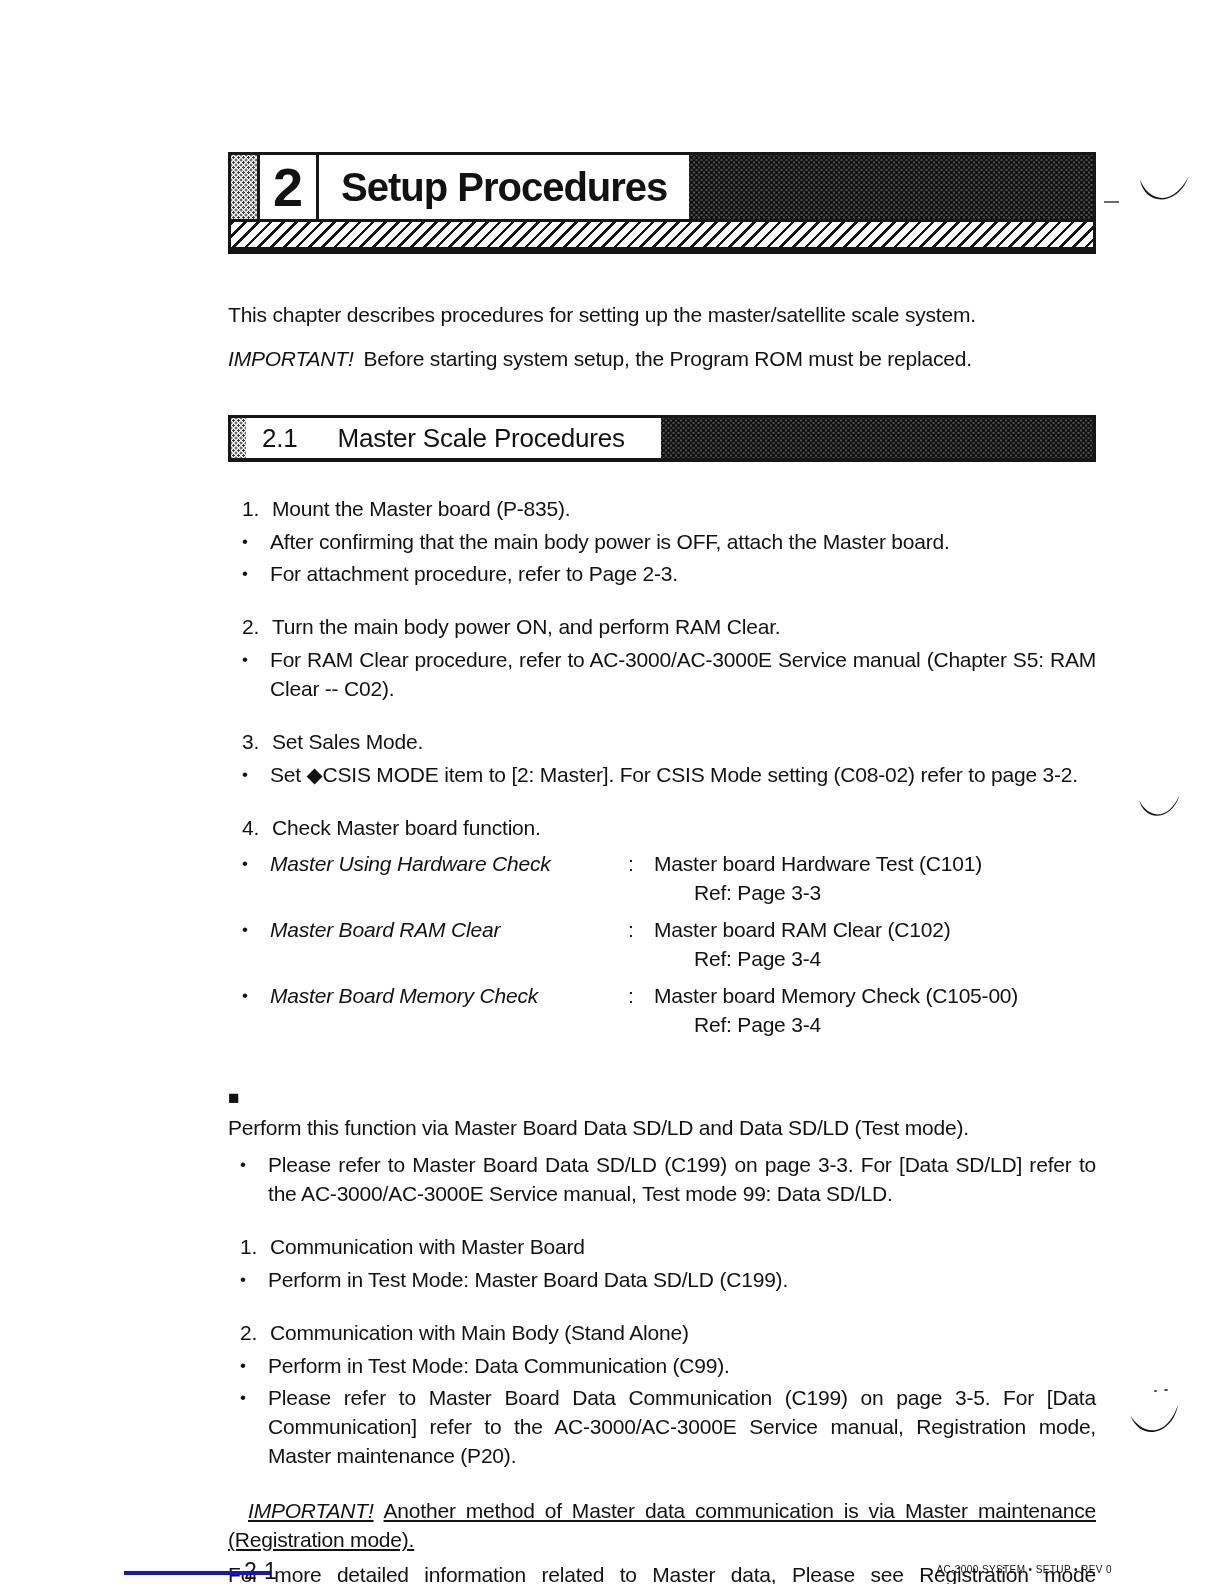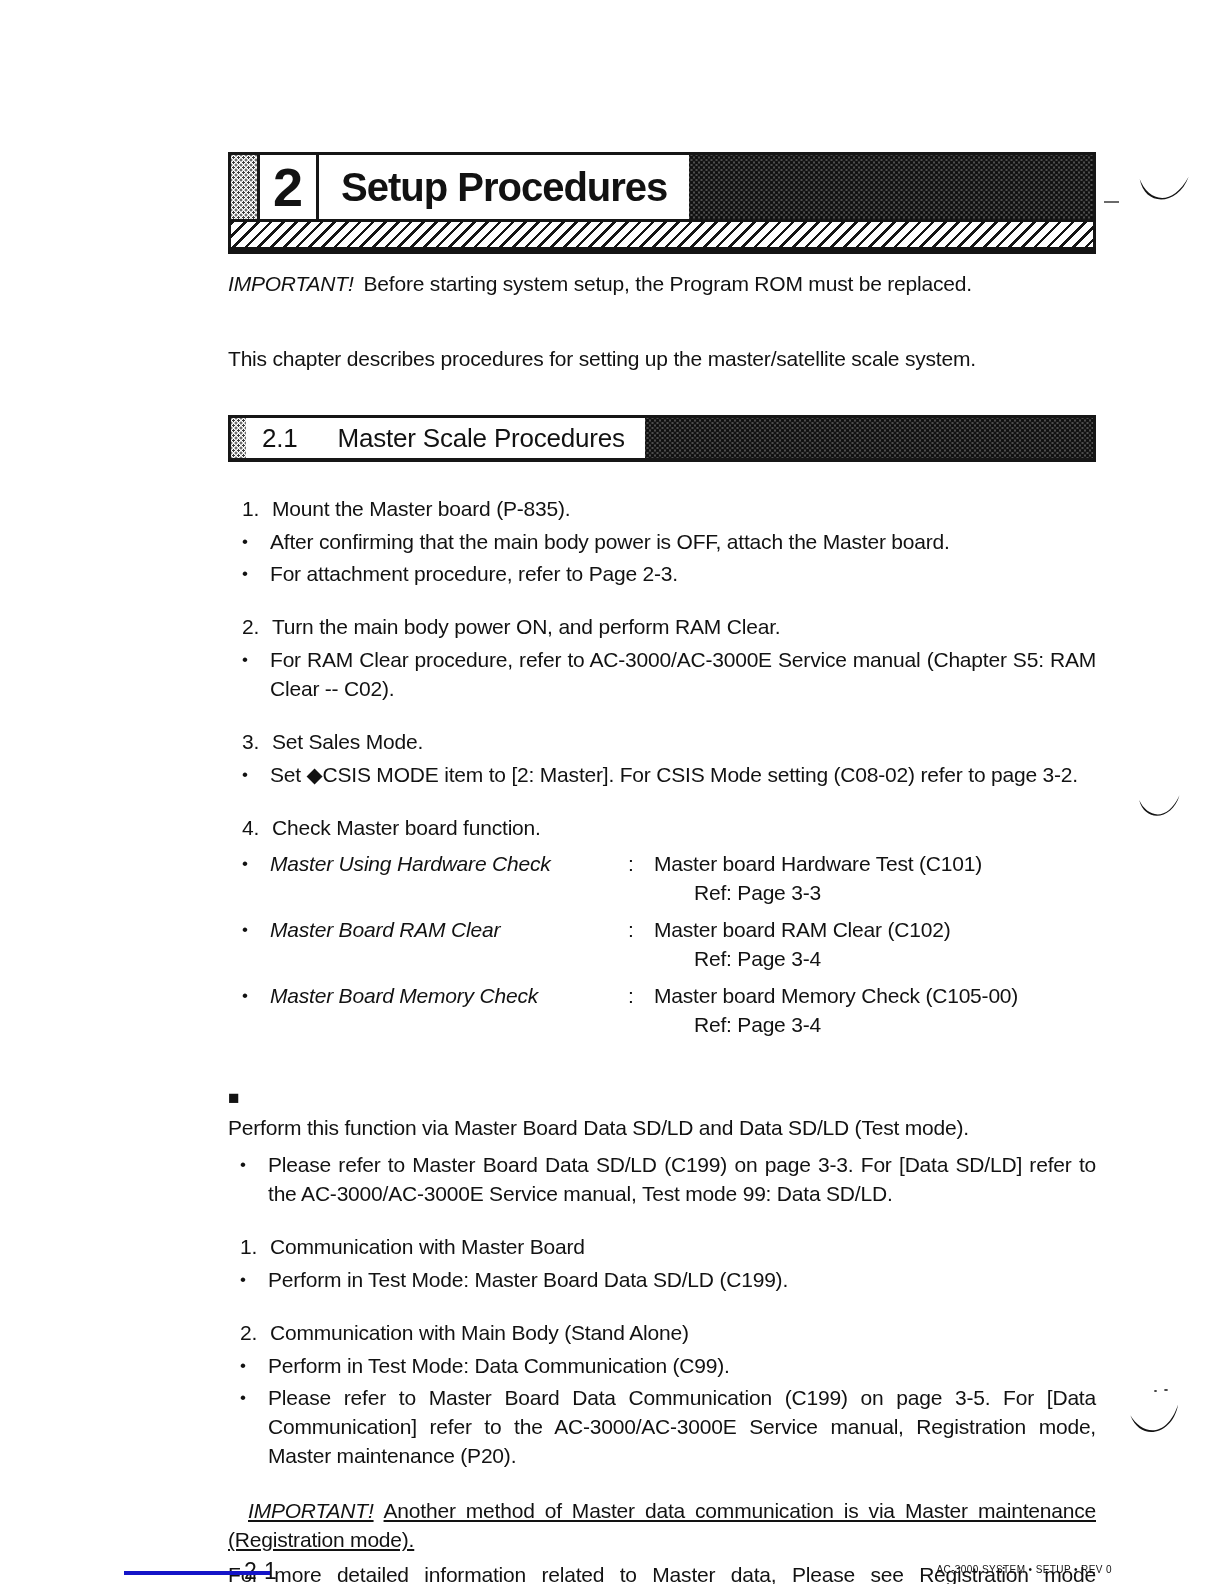--- a/index.html
+++ b/index.html
@@ -62,21 +62,21 @@
   
   .sec-box {
     margin-top:42px;
     display:flex; height:47px;
     border:3px solid #161616; border-bottom-width:4px;
     background:#fff;
   }
   .sec-box .hatch { width:15px; }
   .sec-text {
     display:flex; align-items:center; gap:40px;
-    padding:0 20px 0 16px;
+    padding:0 36px 0 16px;
     font-size:26px; white-space:nowrap;
   }
 
   
   .para { font-size:21px; line-height:29px; }
   .intro-1 { margin-top:46px; }
   .intro-2 { margin-top:15px; }
   .imp-label { font-style:italic; margin-right:10px; }
 
   .steps { margin-left:14px; margin-top:32px; }
@@ -134,22 +134,22 @@
       <div class="banner-top">
         <div class="hatch"></div>
         <div class="num-box">2</div>
         <div class="title-box">Setup Procedures</div>
         <div class="dark-fill"></div>
       </div>
       <div class="banner-stripes"></div>
       <div class="banner-bottom-bar"></div>
     </div>
 
+    <p class="para intro-1">This chapter describes procedures for setting up the master/satellite scale system.</p>
     <p class="para intro-2"><span class="imp-label">IMPORTANT!</span><span>Before starting system setup, the Program ROM must be replaced.</span></p>
-    <p class="para intro-1">This chapter describes procedures for setting up the master/satellite scale system.</p>
 
     <div class="sec-box">
       <div class="hatch"></div>
       <div class="sec-text">
         <span>2.1</span>
         <span>Master Scale Procedures</span>
       </div>
       <div class="dark-fill"></div>
     </div>
 

